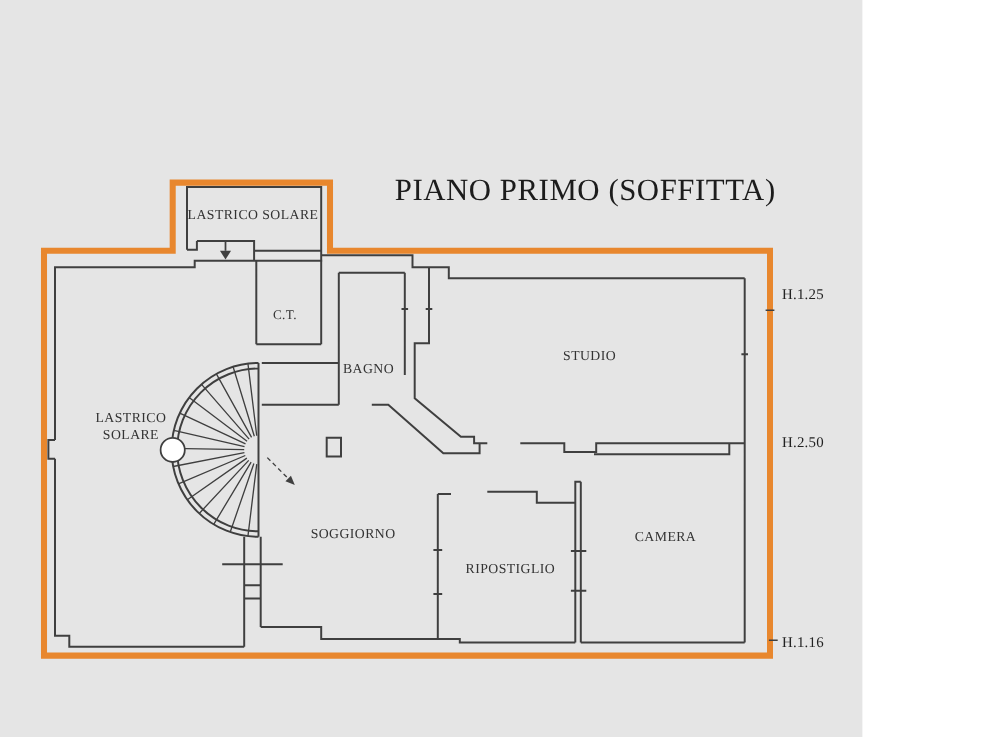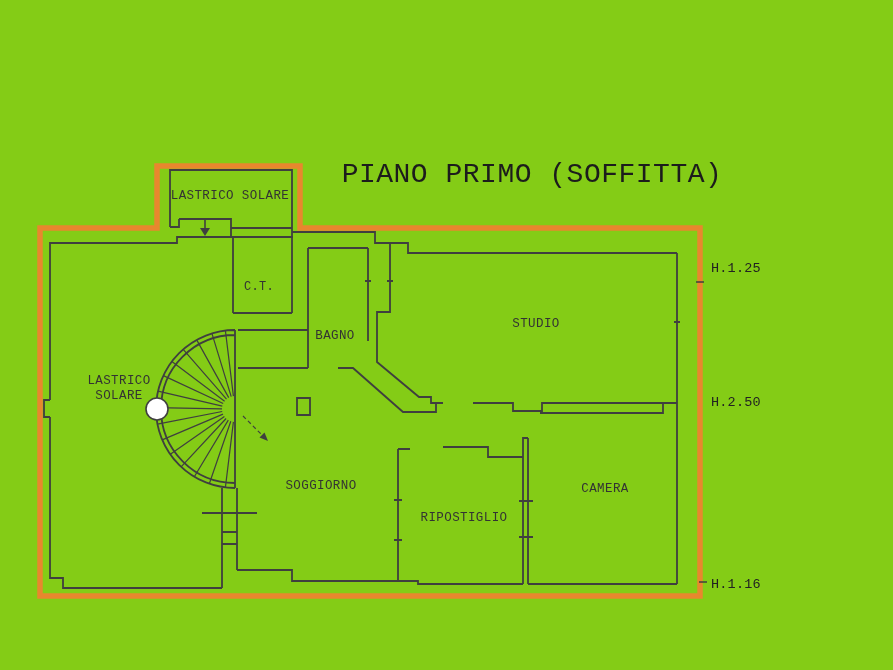--- a/index.html
+++ b/index.html
@@ -1,22 +1,22 @@
 <!DOCTYPE html>
 <html><head>
 <meta charset="utf-8">
 <style>
   html, body { margin: 0; padding: 0; background: #ffffff; }
   .stage {
     position: relative;
-    width: 893px;
+    width: 784px;
     height: 670px;
-    background: #84cc16;
+    background: #e5e5e5;
     overflow: hidden;
-    font-family: Liberation Mono, monospace;
+    font-family: Liberation Serif, serif;
   }
   .stage svg { position: absolute; left: 0; top: 0; }
   text { fill: #2b2b2b; }
   .title-text {
     font-size: 28px;
     letter-spacing: 0.5px;
     fill: #1c1c1c;
   }
   .room-text {
     font-size: 12.5px;

